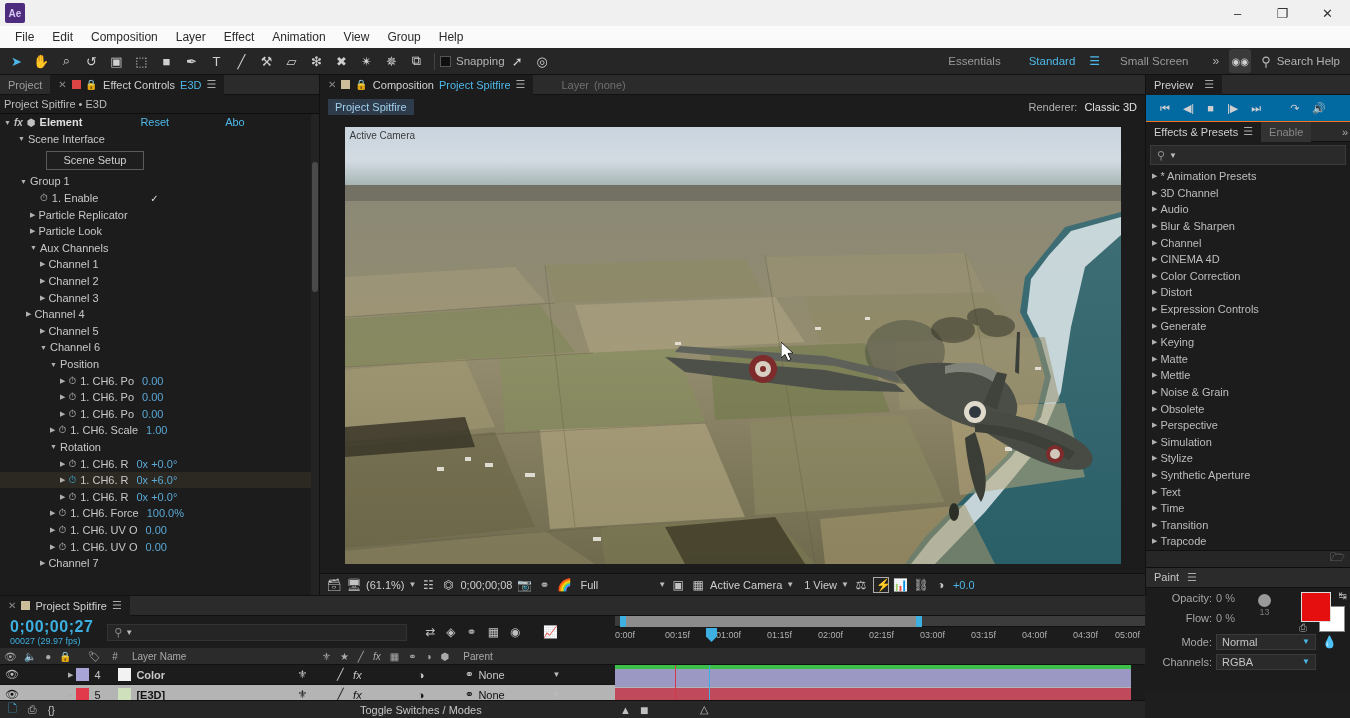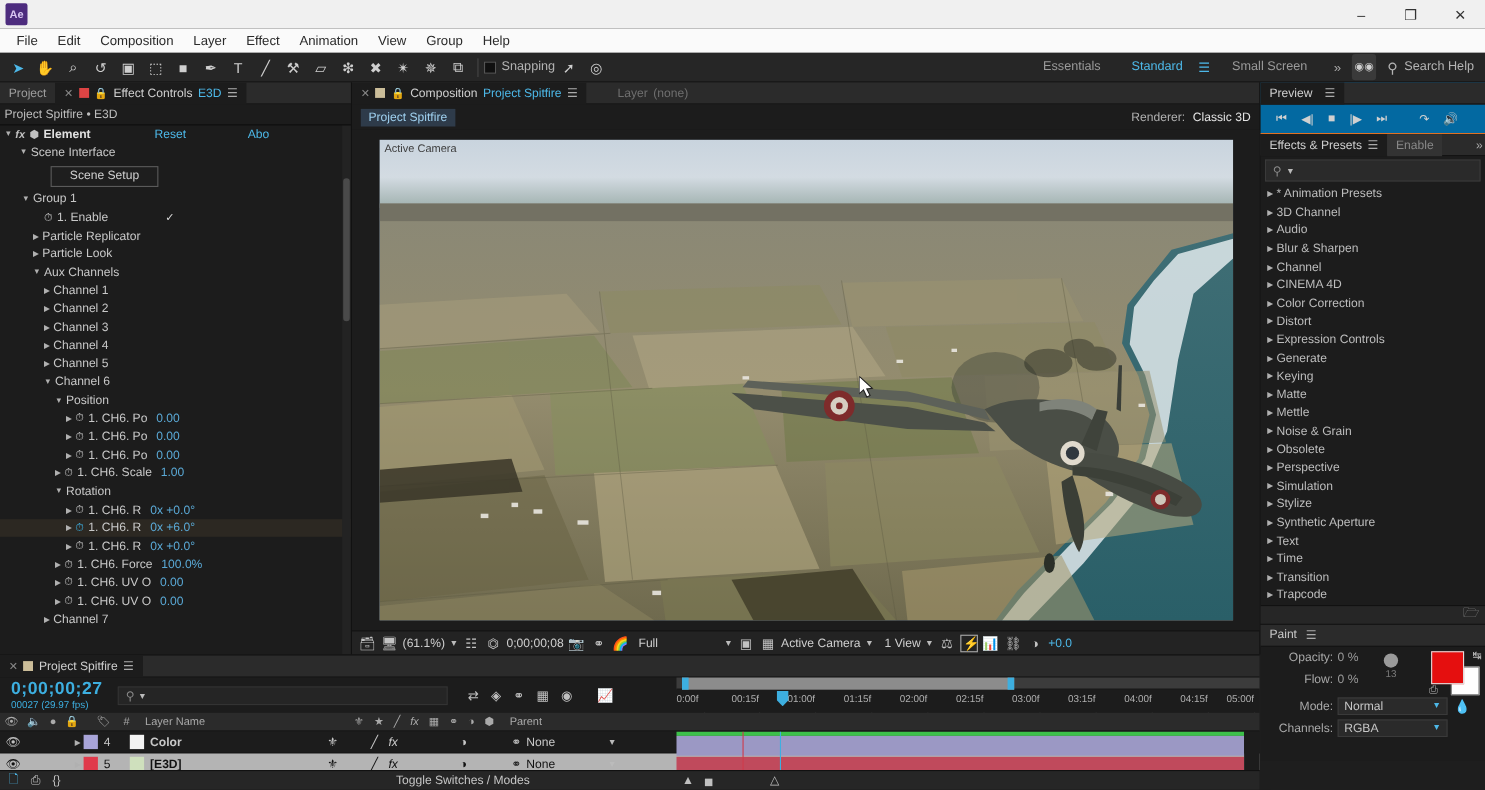--- a/index.html
+++ b/index.html
@@ -270,21 +270,21 @@
               <span>Channel 1</span>
             </div>
             <div class="row" style="padding-left: 40px;">
               <span class="tri">▶</span>
               <span>Channel 2</span>
             </div>
             <div class="row" style="padding-left: 40px;">
               <span class="tri">▶</span>
               <span>Channel 3</span>
             </div>
-            <div class="row" style="padding-left: 40px;">
+            <div class="row" style="padding-left: 26px;">
               <span class="tri">▶</span>
               <span>Channel 4</span>
             </div>
             <div class="row" style="padding-left: 40px;">
               <span class="tri">▶</span>
               <span>Channel 5</span>
             </div>
             <div class="row" style="padding-left: 40px;">
               <span class="tri">▼</span>
               <span>Channel 6</span>
@@ -748,21 +748,21 @@
             <span class="tick" style="left: 203px;">02:00f</span>
             <span class="tickline" style="left: 228px;"></span>
             <span class="tick" style="left: 254px;">02:15f</span>
             <span class="tickline" style="left: 279px;"></span>
             <span class="tick" style="left: 305px;">03:00f</span>
             <span class="tickline" style="left: 330px;"></span>
             <span class="tick" style="left: 356px;">03:15f</span>
             <span class="tickline" style="left: 381px;"></span>
             <span class="tick" style="left: 407px;">04:00f</span>
             <span class="tickline" style="left: 432px;"></span>
-            <span class="tick" style="left: 458px;">04:15f</span>
+            <span class="tick" style="left: 458px;">04:30f</span>
             <span class="tickline" style="left: 483px;"></span>
             <span class="tick" style="left: 500px;">05:00f</span>
             <span class="tickline" style="left: 525px;"></span>
           </div>
         <div class="cti" style="left:91px"></div>
       </div>
     </div>
 
     <div class="tl-hdr">
       <div class="cell" style="padding-left:4px;gap:8px">

